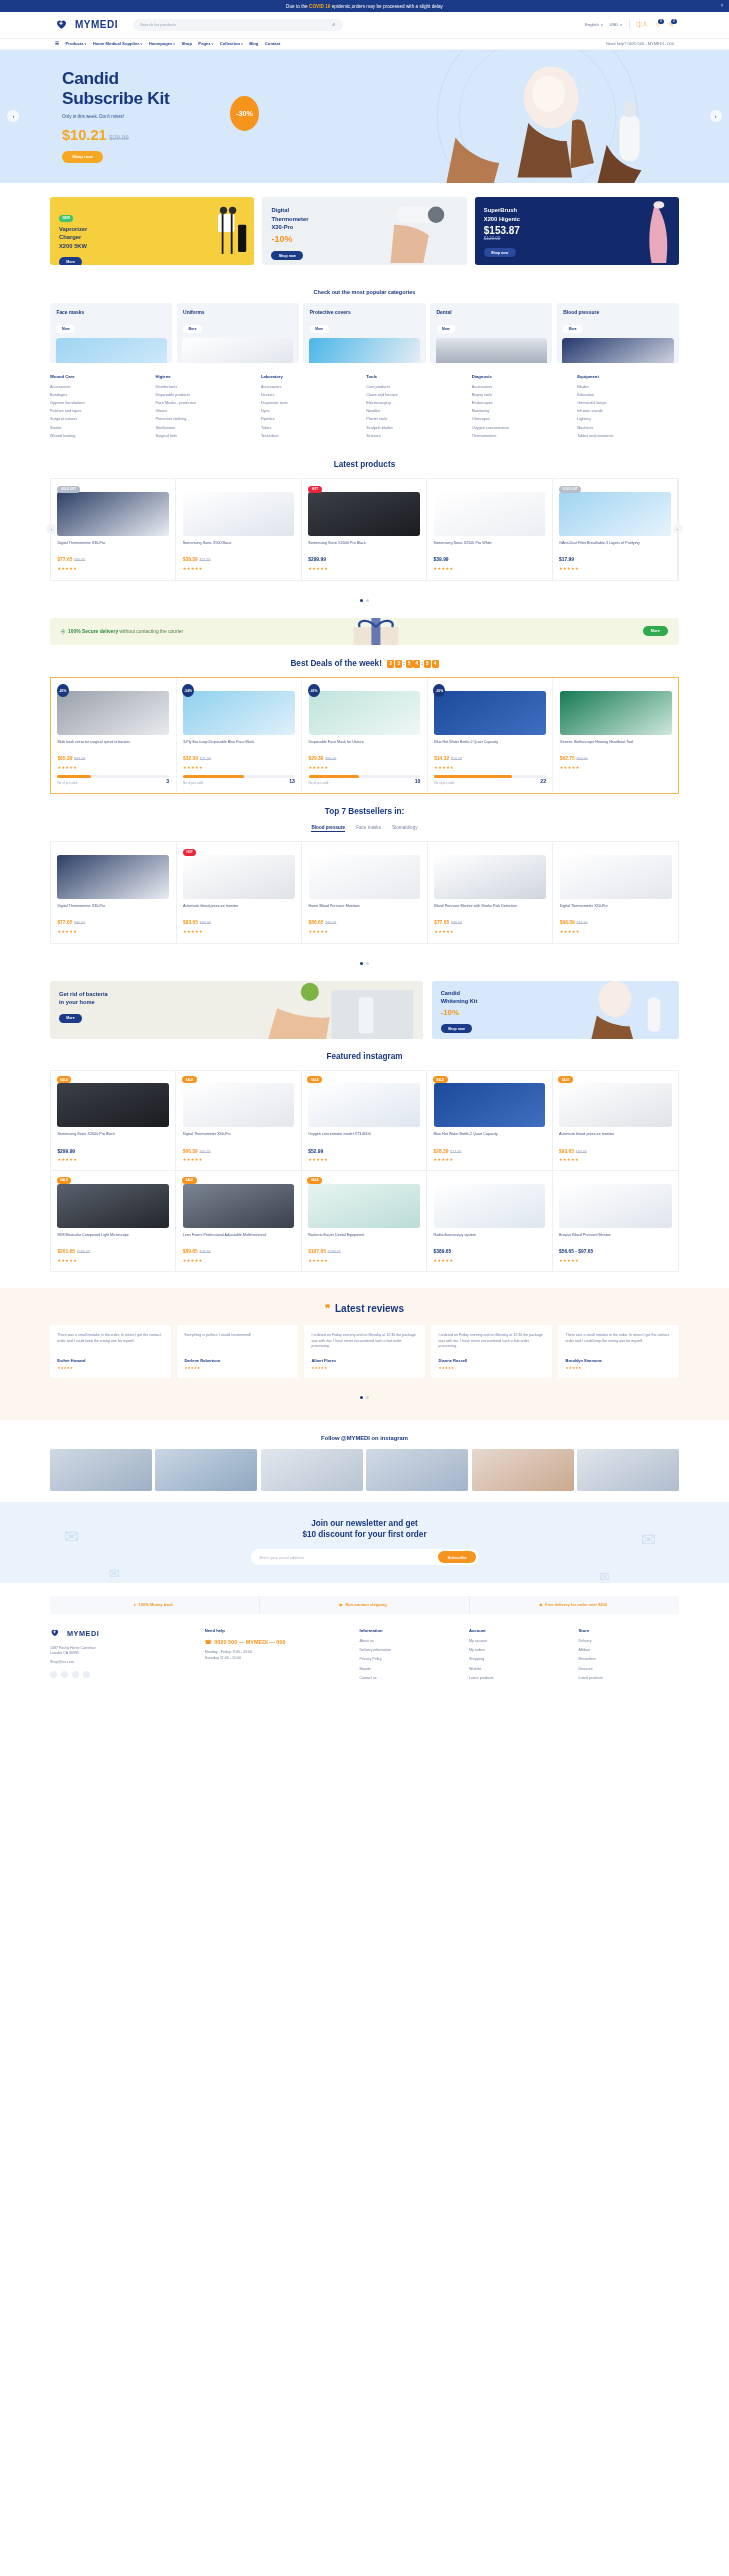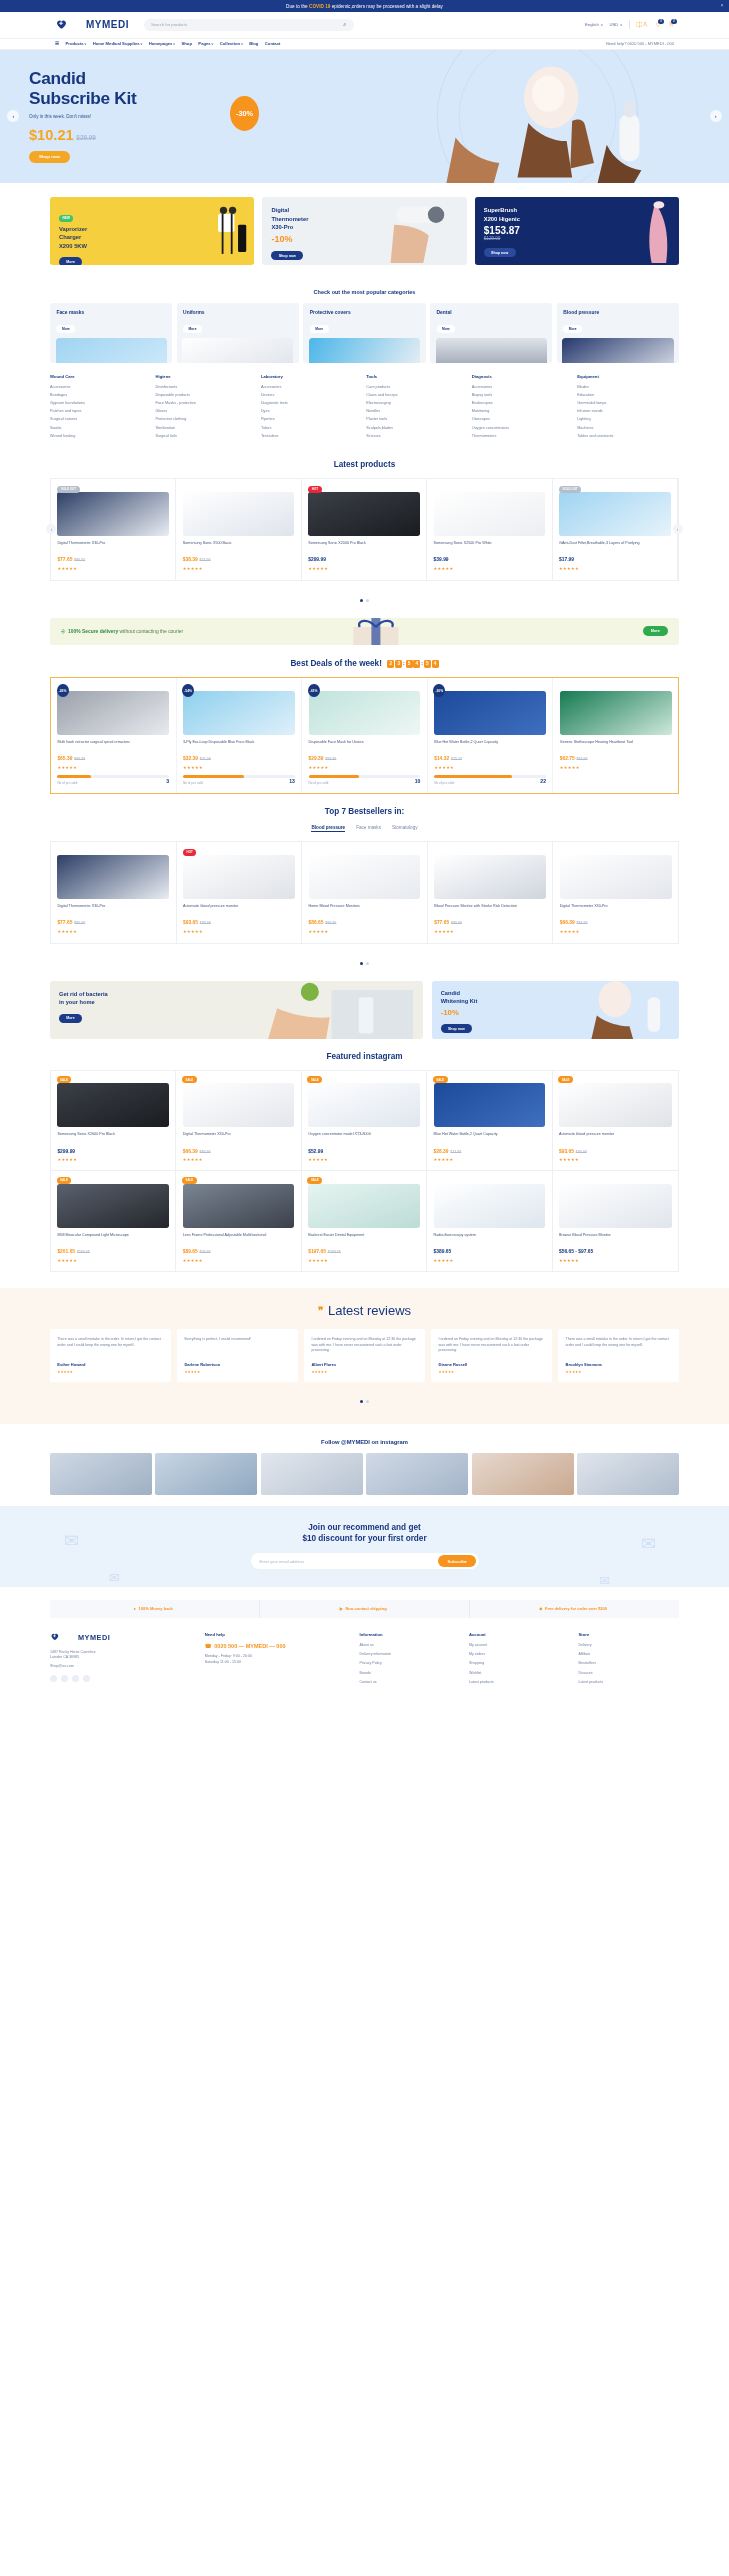--- a/index.html
+++ b/index.html
@@ -7,39 +7,39 @@
   .wrap{width:629px;margin:0 auto}
   a{text-decoration:none;color:inherit}
 
   
   .topbar{background:#1b3a87;color:#fff;font-size:4.7px;text-align:center;padding:3.6px 0;position:relative}
   .topbar b{color:#f5a623}
   .topbar .x{position:absolute;right:5.5px;top:2.7px;font-size:4.6px;color:#b9c6e6}
 
   
   .header{display:flex;align-items:center;height:25.5px;padding:0 55px;background:#fff}
-  .logo{display:flex;align-items:center;gap:19px;font-size:10px;font-weight:700;letter-spacing:0.5px;color:#1b3a87}
+  .logo{display:flex;align-items:center;gap:8px;font-size:10px;font-weight:700;letter-spacing:0.5px;color:#1b3a87}
   .logo svg{width:12px;height:12px}
   .search{flex:1;margin:0 14.6px;max-width:210px;background:#f2f4f8;border-radius:9px;height:12.8px;display:flex;align-items:center;padding:0 7.3px;font-size:4.2px;color:#9aa5bd;position:relative}
   .search .mag{position:absolute;right:7.3px;color:#1b3a87;font-size:5.5px}
   .hdr-right{display:flex;align-items:center;gap:6.4px;margin-left:auto;font-size:4.2px;color:#5a6a90}
   .sel{display:flex;align-items:center;gap:1.8px}
   .divline{width:0.9px;height:9px;background:#e3e7f0}
   .icon-btn{position:relative;color:#f5a623;font-size:7.3px}
   .badge{position:absolute;top:-1.8px;right:-2.7px;background:#1b3a87;color:#fff;border-radius:50%;width:5.5px;height:5.5px;font-size:3.3px;display:flex;align-items:center;justify-content:center}
 
   
   .nav{border-top:0.9px solid #eef0f5;border-bottom:0.9px solid #eef0f5;height:12px;display:flex;align-items:center;padding:0 55px;font-size:4.2px;gap:6.4px;color:#2b4690;font-weight:600}
   .nav .burger{font-size:4.6px}
   .nav .help{margin-left:auto;color:#6b7a9e;font-weight:400;font-size:4px}
   .cv{font-size:3.1px;margin-left:0.9px}
 
   
   .hero{background:#d6e8fa;height:133px;position:relative;overflow:hidden;display:flex;align-items:center}
-  .hero .inner{padding-left:29px;position:relative;z-index:3}
+  .hero .inner{padding-left:62px;position:relative;z-index:3}
   .hero h1{font-size:17.3px;line-height:1.12;font-weight:700;color:#17377f;letter-spacing:-0.3px}
   .hero .sub{font-size:4.6px;margin-top:6.4px;color:#33508f}
   .hero .price{margin-top:7.3px;font-size:14.6px;font-weight:700;color:#f5a623}
   .hero .price s{font-size:6.4px;color:#a9bcd8;margin-left:2.7px;font-weight:600}
   .hero .btn{margin-top:8.2px;display:inline-block;background:#f5a623;color:#fff;font-size:4.4px;font-weight:600;padding:3.6px 10px;border-radius:8.2px}
   .hero .art{position:absolute;right:0;top:0;width:383px;height:133px}
   .disc{position:absolute;left:230px;top:46px;width:29px;height:35px;border-radius:50%;background:#f7941e;color:#fff;display:flex;align-items:center;justify-content:center;font-size:7.3px;font-weight:700;z-index:4}
   .arw{position:absolute;top:50%;transform:translateY(-50%);width:12px;height:12px;border-radius:50%;background:rgba(255,255,255,.75);display:flex;align-items:center;justify-content:center;font-size:5.5px;color:#1b3a87;z-index:5}
   .arw.l{left:7.3px}.arw.r{right:7.3px}
 
@@ -128,21 +128,21 @@
   .grid{display:flex;flex-wrap:wrap;border:0.9px solid #eceff4}
   .gcard{width:20%;border-right:0.9px solid #eceff4;border-bottom:0.9px solid #eceff4;padding:7.3px 6.4px 8.2px;position:relative;min-height:86px}
   .gcard:nth-child(5n){border-right:none}
   .gcard:nth-child(n+6){border-bottom:none}
   .gtag{position:absolute;left:5.5px;top:5.5px;background:#f7941e;color:#fff;font-size:2.9px;padding:1.5px 3.6px;border-radius:5.5px;font-weight:700;z-index:3}
 
   
   .revsec{background:#fdf6ef;padding:14.6px 0 18px;margin-top:16.4px}
   .rev-head{display:flex;align-items:center;justify-content:center;gap:4.6px;margin-bottom:11px}
   .quote{font-size:10px;color:#f7941e;font-weight:700;line-height:.7}
-  .rev-head h2{font-size:13px;font-weight:400;color:#17377f}
+  .rev-head h2{font-size:10px;font-weight:700;color:#17377f}
   .revs{display:flex;gap:6.4px}
   .rev{flex:1;background:#fff;border-radius:2.7px;padding:8.2px 7.3px;min-height:53px;display:flex;flex-direction:column}
   .rev p{font-size:3.6px;line-height:1.55;color:#6f7d9f;flex:1}
   .rev .who{font-size:4px;font-weight:700;color:#17377f;margin-top:5.5px}
   .rev .st{color:#f7941e;font-size:3.5px;margin-top:2.7px}
 
   
   .ig{padding:14.6px 0 11px}
   .ig h2{text-align:center;font-size:5.8px;font-weight:700;color:#17377f;margin-bottom:8.2px}
   .igrow{display:flex;gap:3.6px}
@@ -684,21 +684,21 @@
     <div style="background:linear-gradient(150deg,#e7d8cf,#c9a98f)"></div>
     <div style="background:linear-gradient(150deg,#dfe5ec,#b0bdcd)"></div>
   </div>
 </div>
 
 <div class="nl">
   <span class="env" style="left:64px;top:24px">✉</span>
   <span class="env" style="left:109px;top:64px;font-size:12.8px">✉</span>
   <span class="env" style="right:73px;top:27px">✉</span>
   <span class="env" style="right:119px;top:67px;font-size:12.8px">✉</span>
-  <h2><span>Join our recommend and get</span><br><span>$10 discount for your first order</span></h2>
+  <h2><span>Join our newsletter and get</span><br><span>$10 discount for your first order</span></h2>
   <div class="nlform">
     <span placeholder="Enter your email address">Enter your email address</span>
     <a class="sb">Subscribe</a>
   </div>
 </div>
 
 <div class="wrap">
 
   <div class="trust">
     <div><span>●</span><span>100% Money back</span></div>

